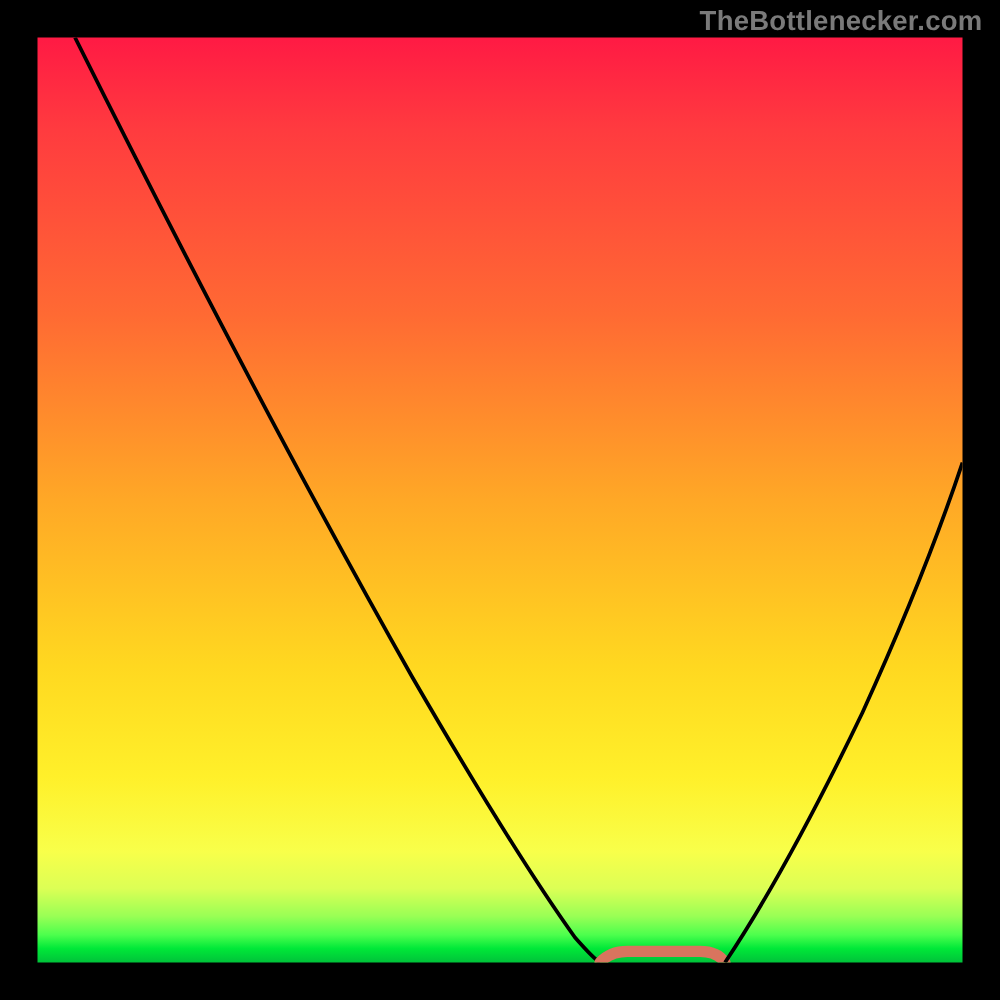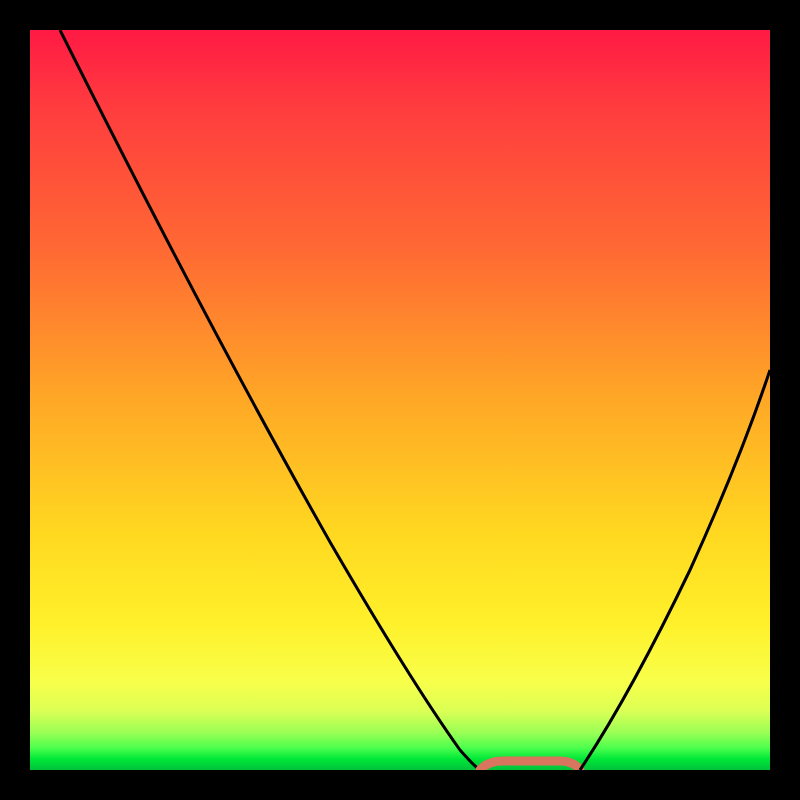--- a/index.html
+++ b/index.html
@@ -54,20 +54,21 @@
     left: 0;
     top: 0;
     width: 740px;
     height: 740px;
   }
 </style>
 </head>
 <body>
 
 <div class="frame">
+  <div class="attribution">TheBottlenecker.com</div>
 
   <div class="plot">
     <svg class="curves" viewBox="0 0 740 740" preserveAspectRatio="none">
 
       <path d="M 30 0
                Q 180 300 300 512
                Q 380 650 430 720
                Q 445 737 450 740" fill="none" stroke="#000" stroke-width="3"></path>
 
       <path d="M 450 740

